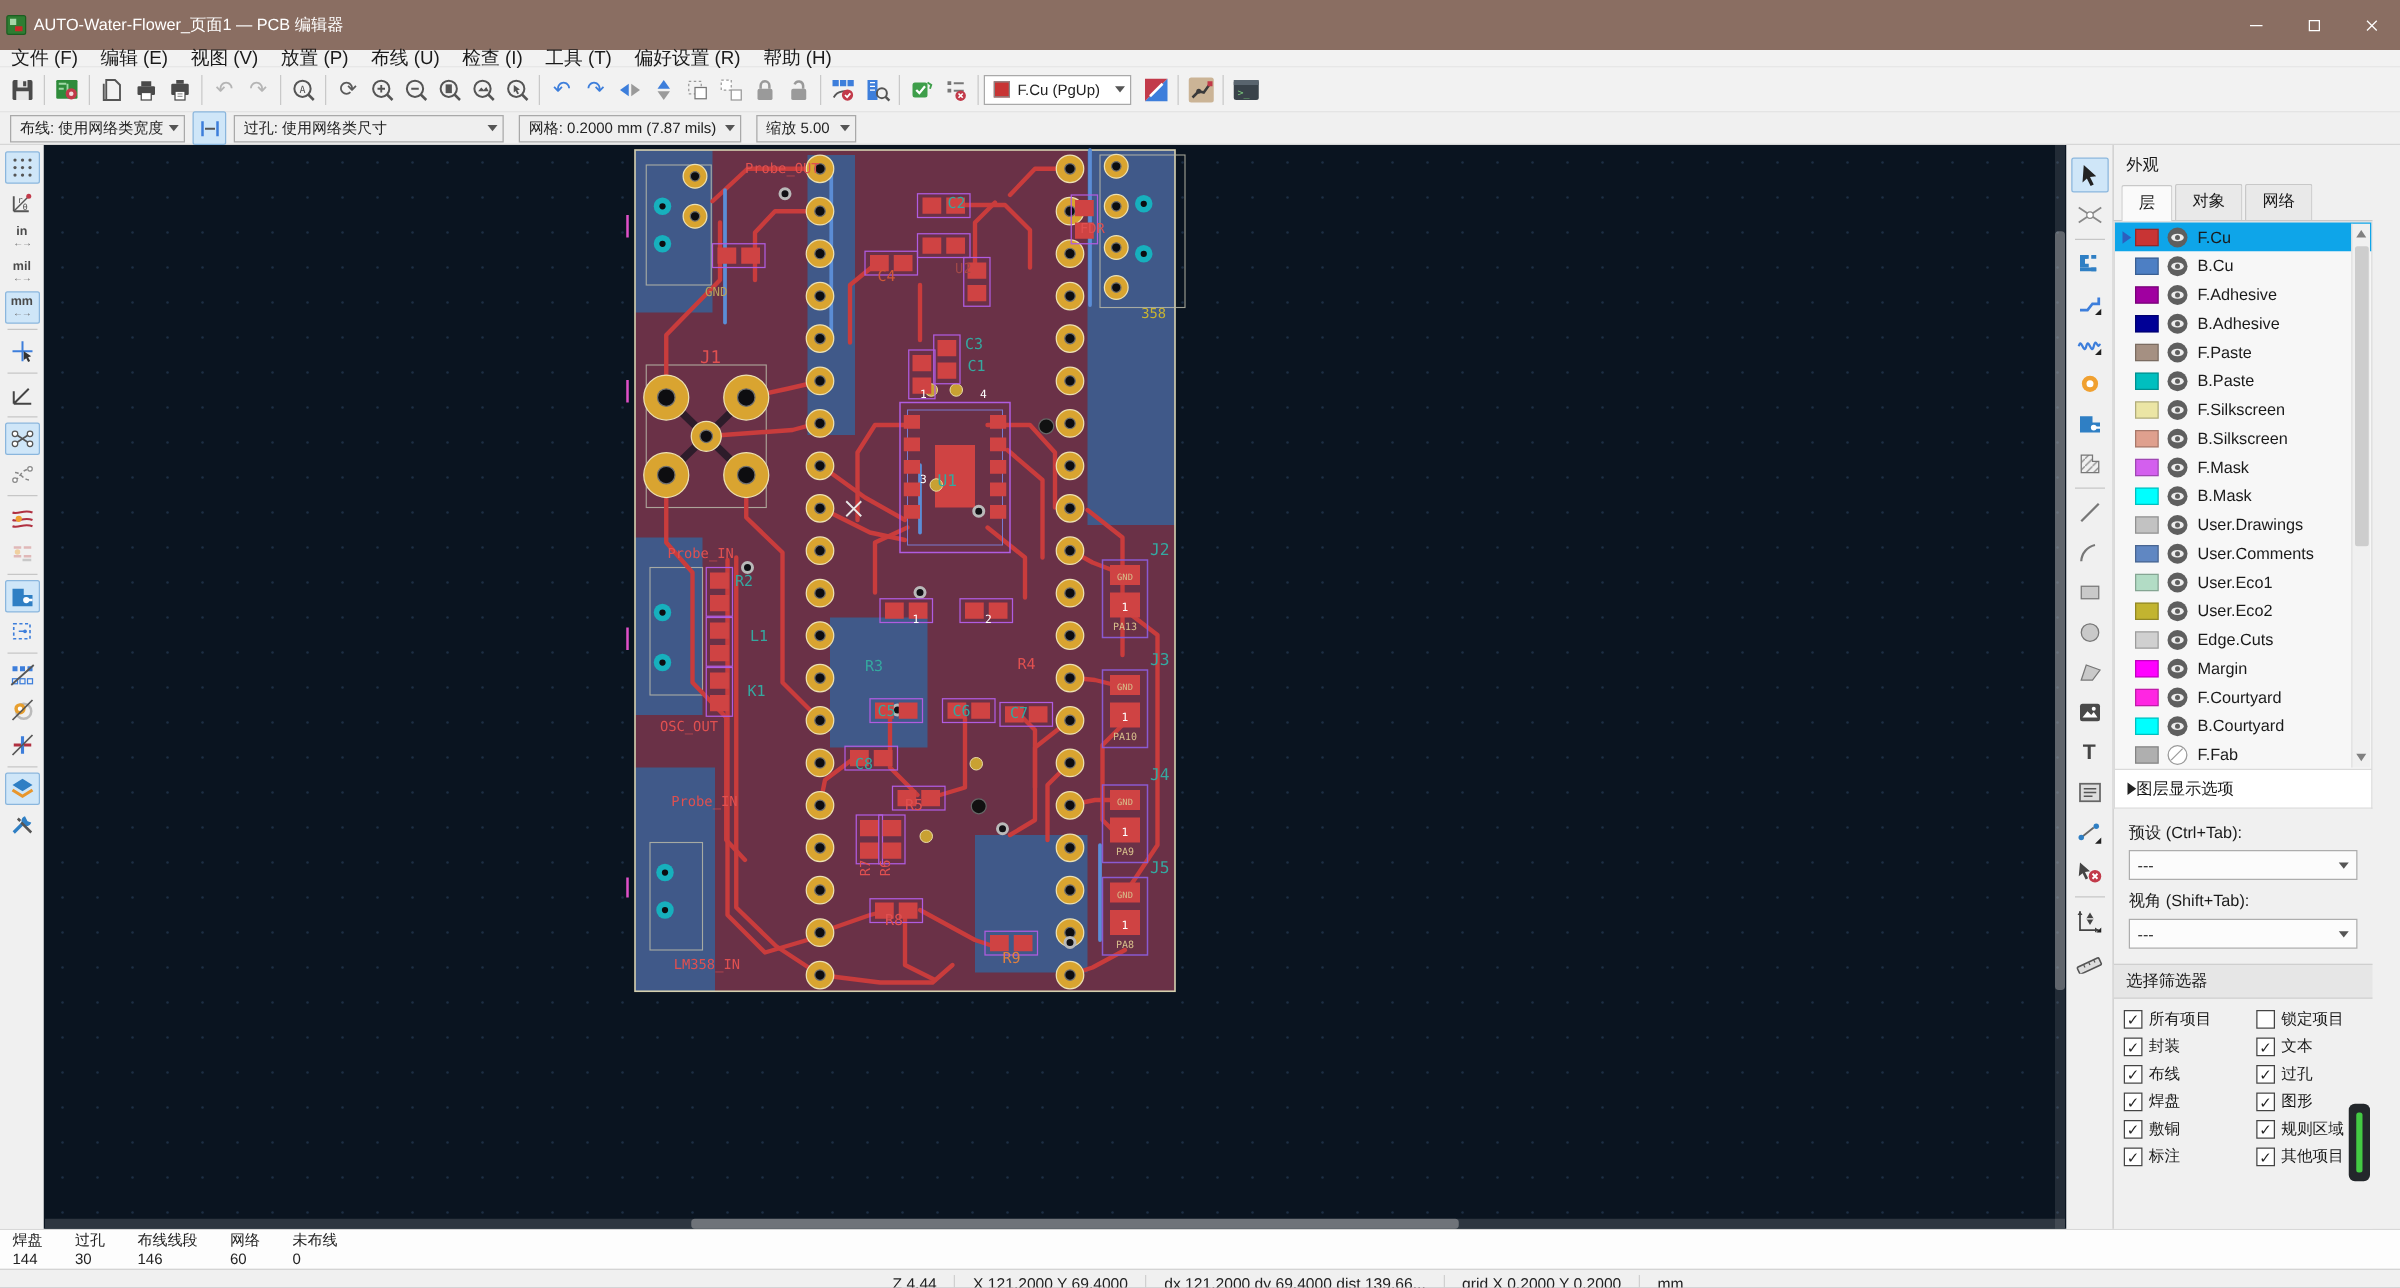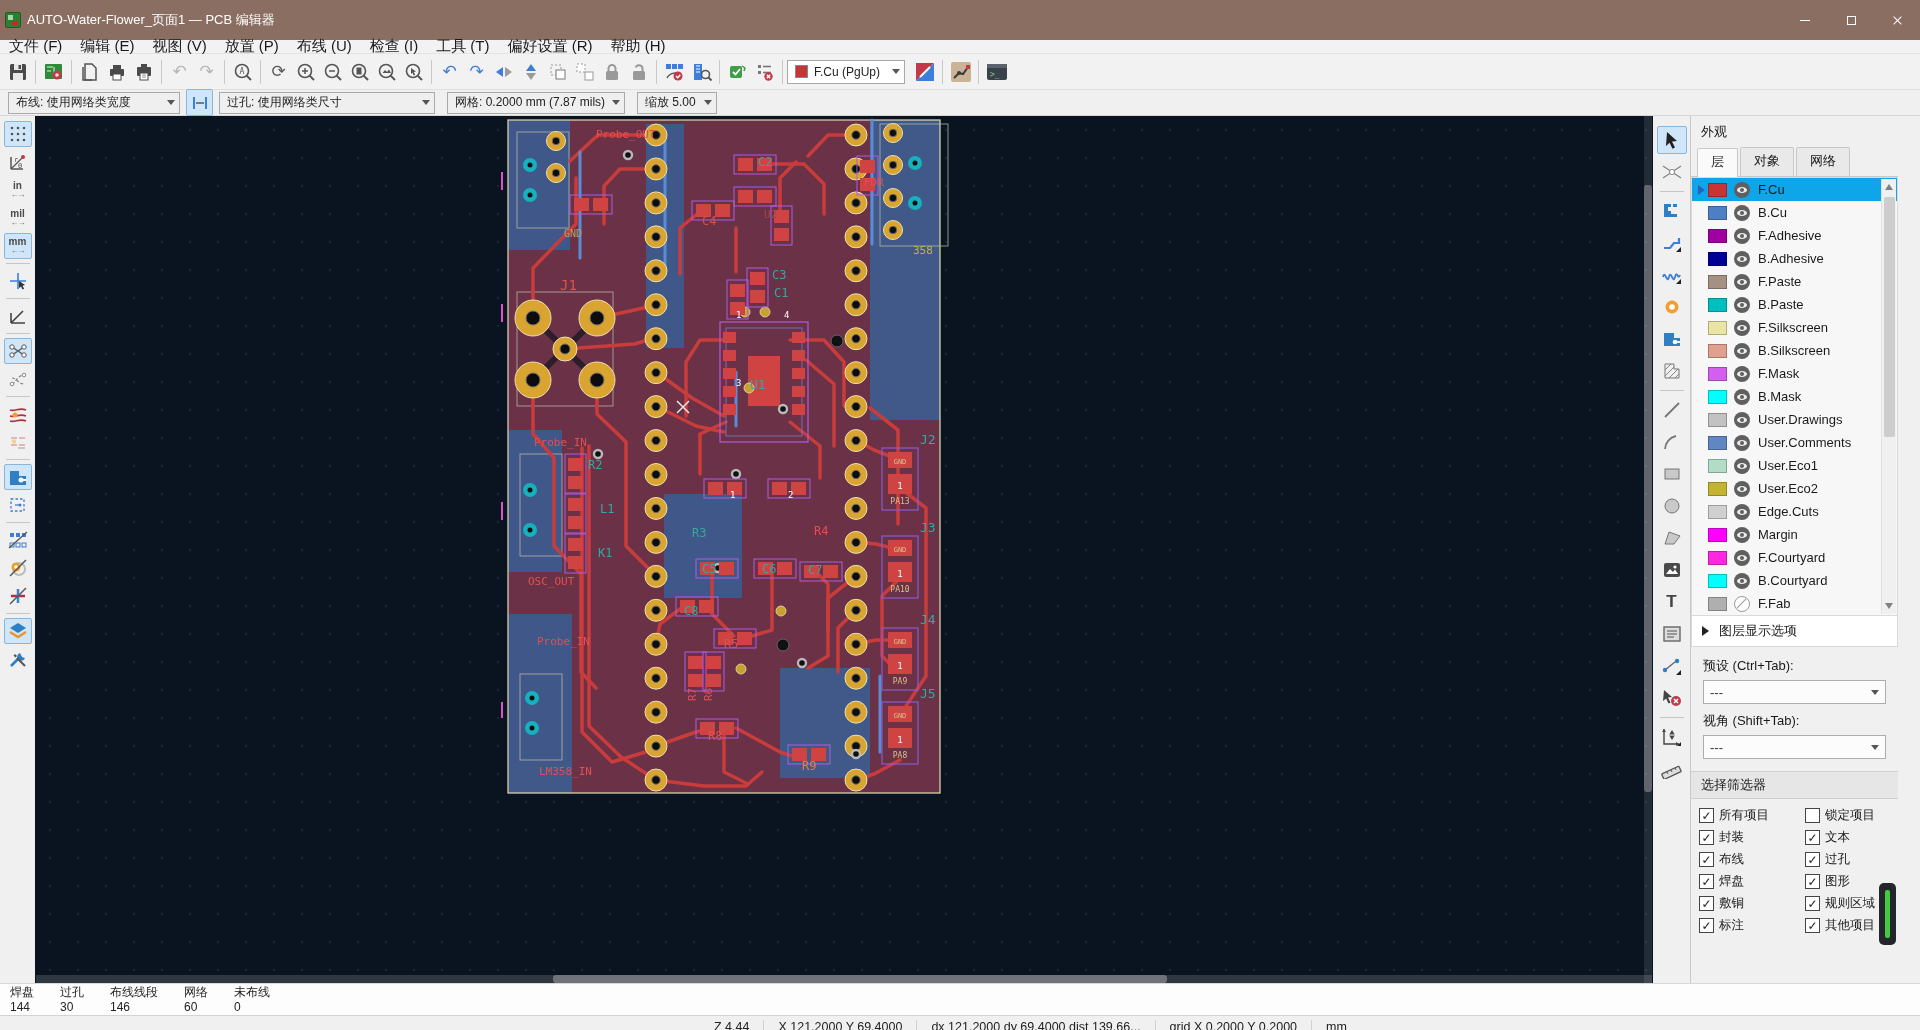--- a/index.html
+++ b/index.html
@@ -70,21 +70,21 @@
   .layer-row.selected { background:#0ea5e9; }
   .sel-arrow { width:0; height:0; border-top:5px solid transparent; border-bottom:5px solid transparent; border-left:7px solid #2d5fbe; margin-right:3px; }
   .sel-arrow.blank { border-left-color:transparent; }
   .lswatch { width:19px; height:14px; margin-right:7px; flex:none; border:1px solid rgba(0,0,0,.25); }
   .eye { width:16px; height:16px; border-radius:50%; background:#5f5f5f; position:relative; flex:none; margin-right:8px; }
   .eye::before { content:""; position:absolute; left:3px; top:5px; width:10px; height:6px; background:#ededed; border-radius:50%; }
   .eye::after { content:""; position:absolute; left:6px; top:6.5px; width:4px; height:4px; background:#5f5f5f; border-radius:50%; }
   .eye.off { background:#fff; border:1.5px solid #9a9a9a; }
   .eye.off::before { background:none; width:13px; height:0; border-top:1.5px solid #9a9a9a; transform:rotate(-45deg); left:0; top:6px; border-radius:0; }
   .eye.off::after { display:none; }
-  .layer-opts { background:#fff; padding:6px 10px; border:1px solid #dadada; border-top:none; display:flex; align-items:center; gap:10px; }
+  .layer-opts { background:#fff; padding:6px 10px; border:1px solid #dadada; border-top:none; display:flex; align-items:center; gap:0; }
   .tri-right { width:0; height:0; border-top:5px solid transparent; border-bottom:5px solid transparent; border-left:7px solid #222; }
   .presets { padding:10px 12px 0; }
   .presets label { display:block; margin-bottom:5px; }
   .pcombo { height:24px; background:#fcfcfc; border:1px solid #adadad; display:flex; align-items:center; padding:0 6px; margin-bottom:8px; color:#333; }
   .pcombo .carr { width:0; height:0; border-left:4px solid transparent; border-right:4px solid transparent; border-top:5px solid #555; margin-left:auto; }
   .filter-header { background:#e6e6e6; border-top:1px solid #cfcfcf; border-bottom:1px solid #cfcfcf; padding:4px 10px; margin-top:4px; }
   .filter-grid { display:grid; grid-template-columns:106px 1fr; padding:8px 8px; row-gap:5px; font-size:12.5px; }
   .fitem { display:flex; align-items:center; gap:5px; }
   .cb { width:15px; height:15px; border:1px solid #444; background:#fff; display:flex; align-items:center; justify-content:center; font-size:12px; color:#222; flex:none; line-height:1; }
   .overlay-pill { position:absolute; right:2px; bottom:38px; width:17px; height:62px; background:#23272b; border-radius:5px; display:flex; align-items:center; justify-content:center; }
@@ -331,21 +331,21 @@
   <div class="ibtn">
       <svg class="ticon" width="22" height="20">
         <rect x="1" y="2" width="20" height="16" rx="2" fill="#39424a"></rect>
         <rect x="1" y="2" width="20" height="4" fill="#59646e"></rect>
         <text x="4" y="15" font-size="8" fill="#7fd17f" font-family="monospace">&gt;_</text>
       </svg>
     </div>
 </div>
 
 <div class="toolbar2">
-  <div class="combo" style="width:172px">
+  <div class="combo" style="width:140px">
     <span class="ctext">布线: 使用网络类宽度</span>
     <div class="carr"></div>
   </div>
   <div class="ibtn active">
       <svg class="ticon" width="20" height="20">
         <path d="M4 4v12M16 4v12" stroke="#3d7edb" stroke-width="2"></path>
         <path d="M6 10h8" stroke="#555" stroke-width="1.5"></path>
       </svg>
     </div>
   <div class="combo" style="width:216px">

